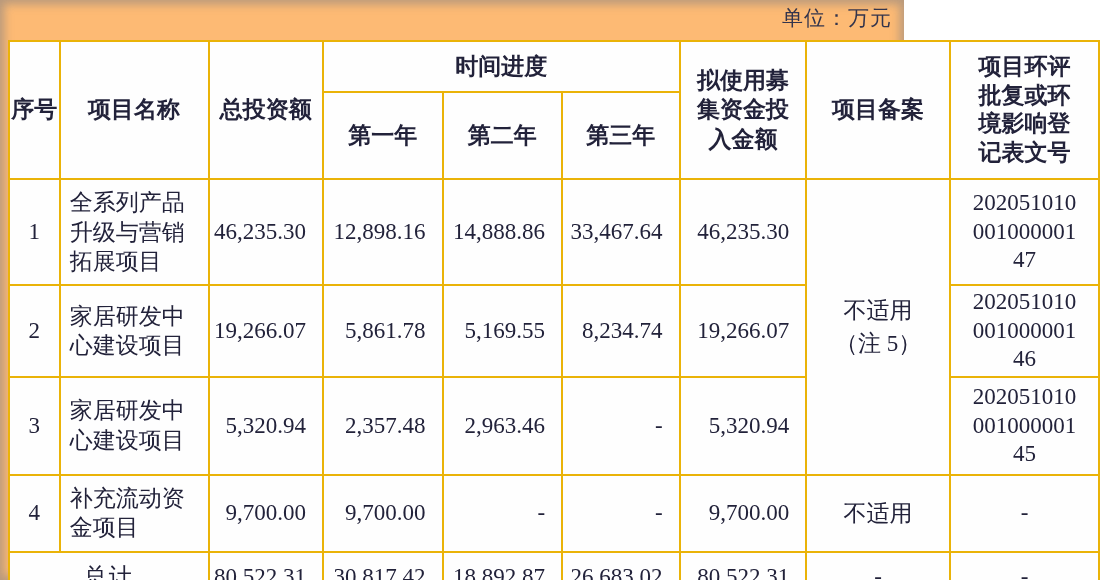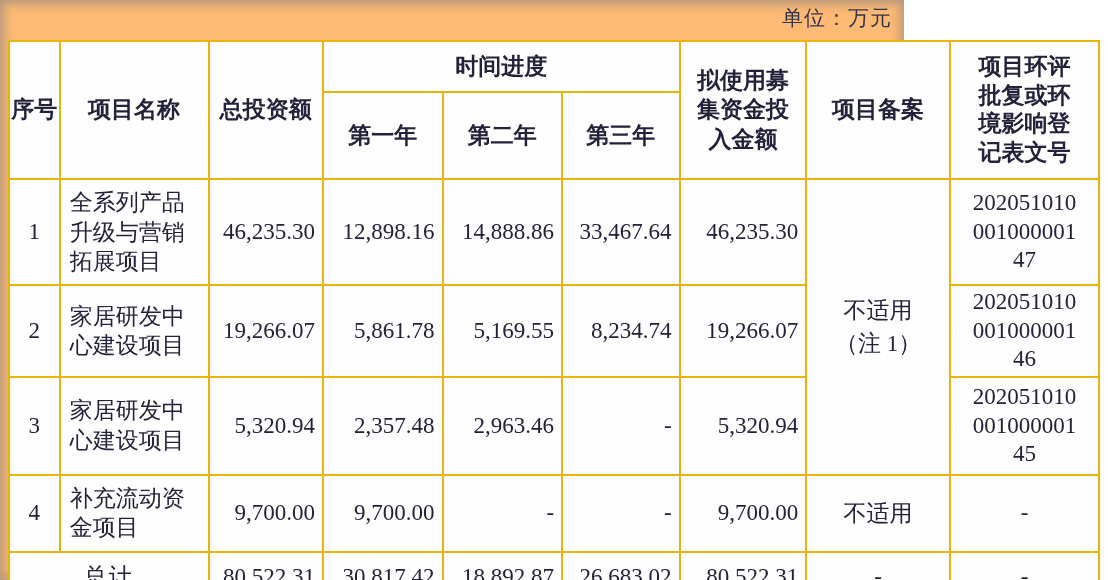--- a/index.html
+++ b/index.html
@@ -41,21 +41,21 @@
     overflow:hidden;
   }
   th{font-weight:bold;line-height:1.28;}
   tr.hrow-top{height:48px;}
   tr.hrow-sub{height:82px;}
   tr.r1{height:102px;}
   tr.r2{height:90px;}
   tr.r3{height:98px;}
   tr.r4{height:64px;}
   tr.total-row{height:50px;font-weight:bold;margin-left:17px;}
-  .num{text-align:right;padding-right:7px;}
+  .num{text-align:right;padding-right:16px;}
   .name-cell{text-align:left;padding:8px 9px;line-height:1.28;}
   .eia-cell{padding:2px 20px;word-break:break-all;line-height:1.24;border-radius:28px;}
   .th-raised{padding:13px 12px;}
   .th-eia{padding:11px 20px;line-height:1.24;}
   .filing-line{display:block;line-height:1.45;}
   .total-label{letter-spacing:2px;}
 </style>
 </head>
 <body>
 
@@ -95,21 +95,21 @@
     <tr class="r1">
       <td>1</td>
       <td class="name-cell">全系列产品升级与营销拓展项目</td>
       <td class="num">46,235.30</td>
       <td class="num">12,898.16</td>
       <td class="num">14,888.86</td>
       <td class="num">33,467.64</td>
       <td class="num">46,235.30</td>
       <td rowspan="3">
         <span class="filing-line">不适用</span>
-        <span class="filing-line">（注 1）</span>
+        <span class="filing-line">（注 5）</span>
       </td>
       <td class="eia-cell">20205101000100000147</td>
     </tr>
 
     <tr class="r2">
       <td>2</td>
       <td class="name-cell">家居研发中心建设项目</td>
       <td class="num">19,266.07</td>
       <td class="num">5,861.78</td>
       <td class="num">5,169.55</td>

